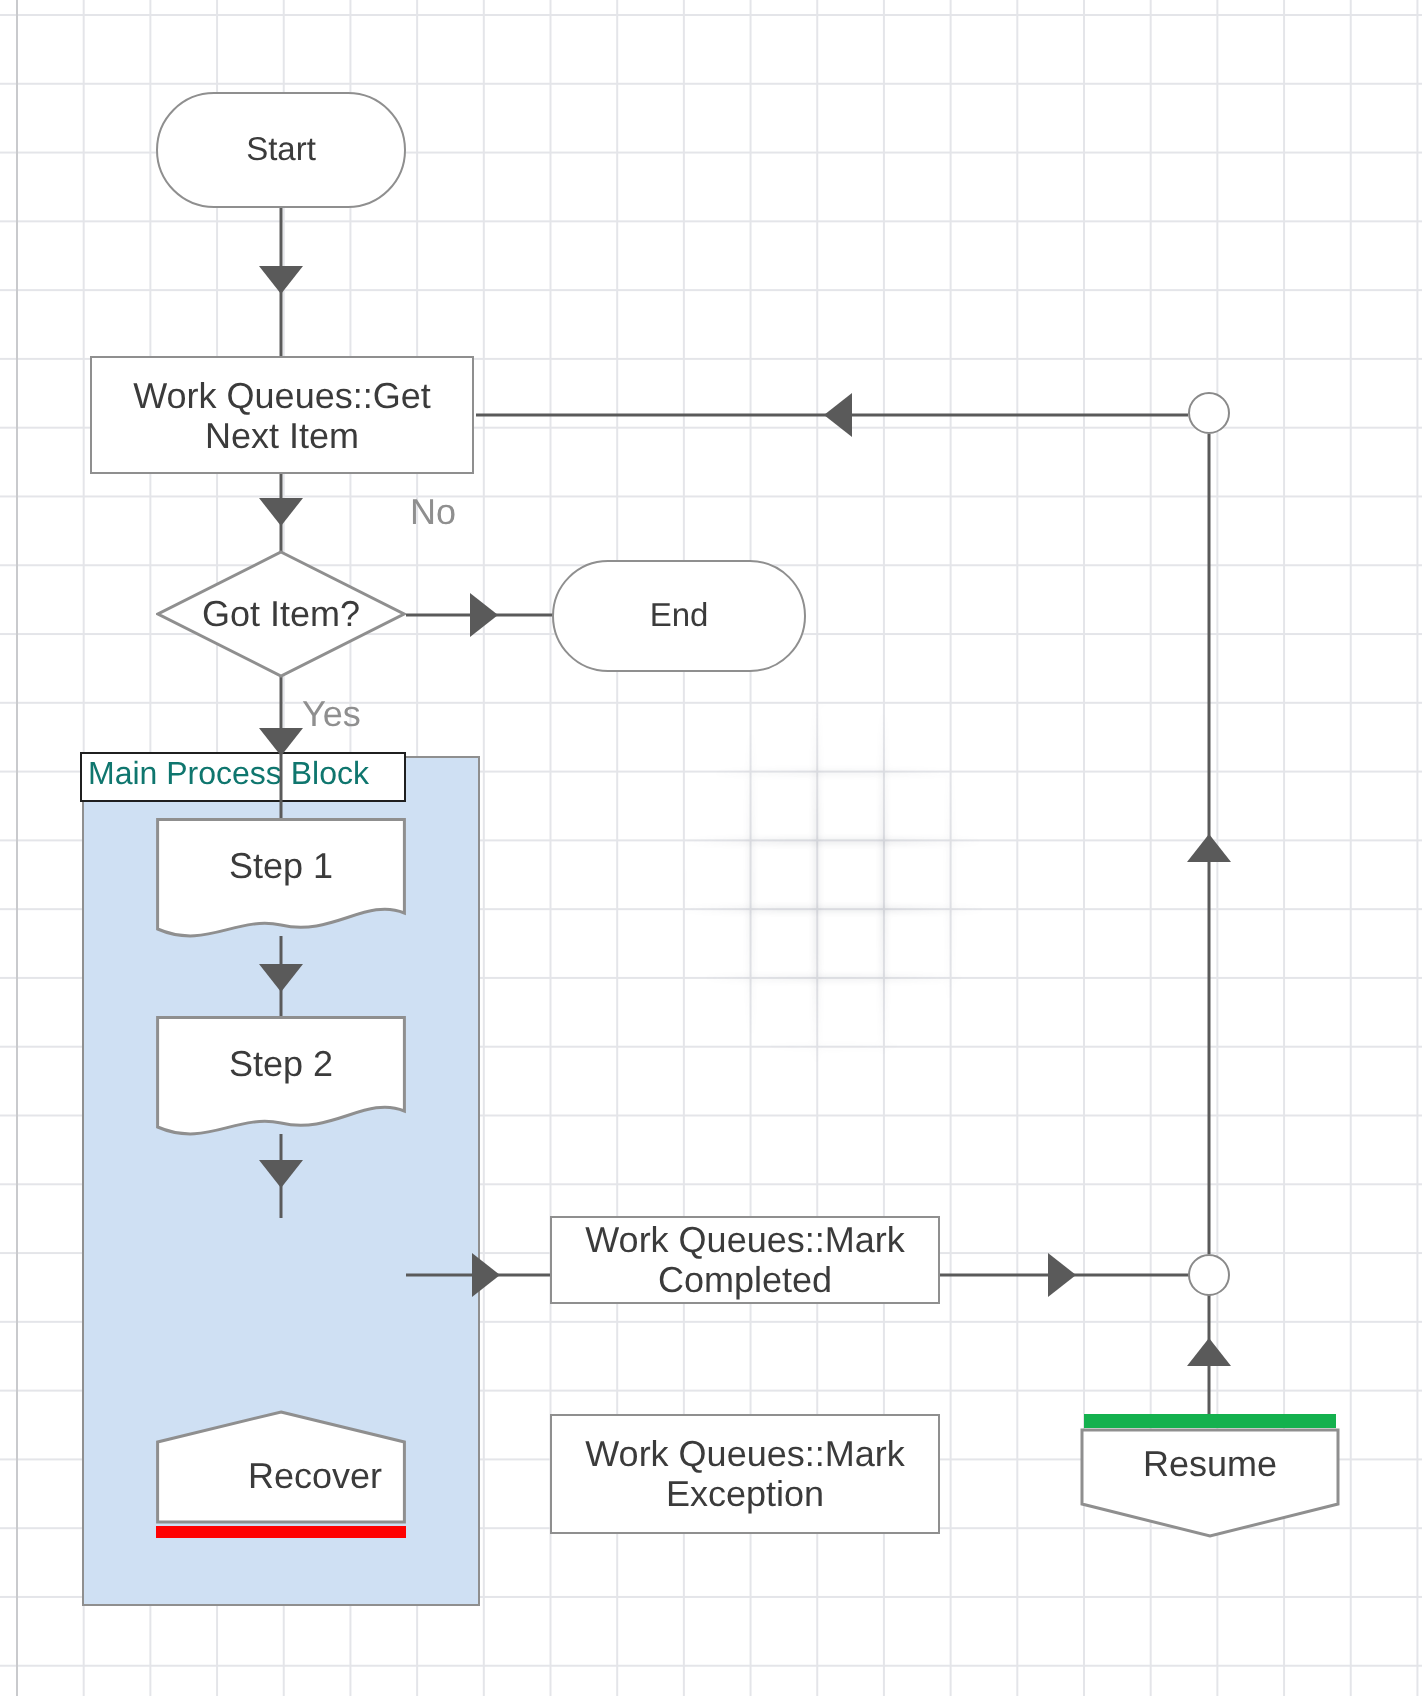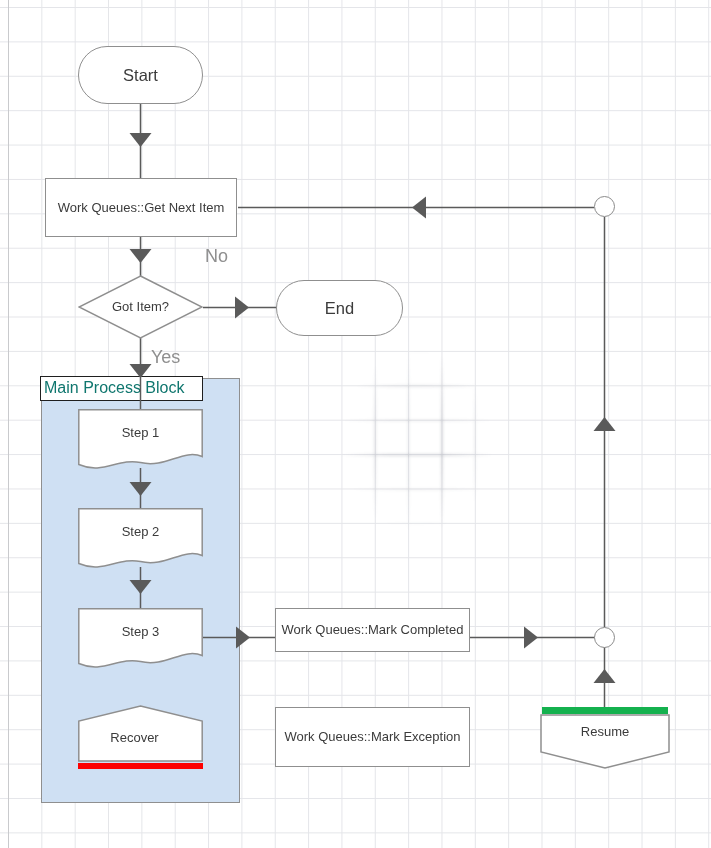--- a/index.html
+++ b/index.html
@@ -32,21 +32,21 @@
   .block-label{
     position:absolute;left:40px;top:376px;width:163px;height:25px;z-index:3;
     background:#fff;border:1.5px solid #1f1f1f;color:#0f766e;
     font-size:16px;line-height:22px;padding-left:3px;white-space:nowrap;
   }
   svg.wires{position:absolute;left:0;top:0;z-index:4;pointer-events:none;}
   svg.wires g{pointer-events:all;}
   .wire{stroke:var(--connector,#5a5a5a);stroke-width:1.5;fill:none;}
   .head{fill:var(--connector,#5a5a5a);stroke:none;}
   .node{position:absolute;z-index:5;display:flex;align-items:center;justify-content:center;text-align:center;}
-  .node .lbl{font-size:13px;line-height:20px;color:#3b3b3b;}
+  .node .lbl{font-size:18px;line-height:20px;color:#3b3b3b;}
   .stadium{background:#fff;border:1.5px solid #8f8f8f;border-radius:29px;}
   .stadium .lbl{font-size:16.5px;}
   .rect{background:#fff;border:1.5px solid #8f8f8f;padding:0 2px;}
   .shape-svg{position:absolute;left:0;top:0;}
   .shape-svg polygon,.shape-svg path{fill:#ffffff;stroke:#8f8f8f;stroke-width:1.5;}
   .node .overlay{position:relative;z-index:2;}
   .tape .overlay{margin-bottom:16px;}
   .recover-shape .overlay{margin-top:9px;}
   .error-bar{position:absolute;left:78px;top:763px;width:125px;height:6px;background:var(--error-bar,#fe0101);z-index:5;}
   .resume-bar-fill{fill:var(--resume-bar,#14b14e);stroke:none;}
@@ -140,28 +140,22 @@
     <span class="lbl overlay">Step 1</span>
   </div>
 
   <div class="node tape" style="left:78px;top:508px;width:125px;height:64px;">
     <svg class="shape-svg" width="125" height="64" viewBox="0 0 125 64">
       <path d="M0.8,0.8 H124.2 V47.5 C105,39.5 88,59.5 62.5,53.5 C40,48.8 25,66 0.8,55.5 Z"></path>
     </svg>
     <span class="lbl overlay">Step 2</span>
   </div>
 
-  <div class="node tape" style="left:78px;top:608px;width:125px;height:64px;">
-    <svg class="shape-svg" width="125" height="64" viewBox="0 0 125 64">
-      <path d="M0.8,0.8 H124.2 V47.5 C105,39.5 88,59.5 62.5,53.5 C40,48.8 25,66 0.8,55.5 Z"></path>
-    </svg>
-    <span class="lbl overlay">Step 3</span>
-  </div>
 
-  <div class="node recover-shape" style="left:78px;top:705px;width:113px;height:57px;">
+  <div class="node recover-shape" style="left:78px;top:705px;width:113px;height:57px;justify-content:flex-end;">
     <svg class="shape-svg" width="125" height="57" viewBox="0 0 125 57">
       <polygon points="62.5,1 124.2,16 124.2,56 0.8,56 0.8,16"></polygon>
     </svg>
     <span class="lbl overlay">Recover</span>
   </div>
   <div class="error-bar"></div>
 
   <div class="node rect" style="left:275px;top:608px;width:195px;height:44px;">
     <span class="lbl">Work Queues::Mark Completed</span>
   </div>

